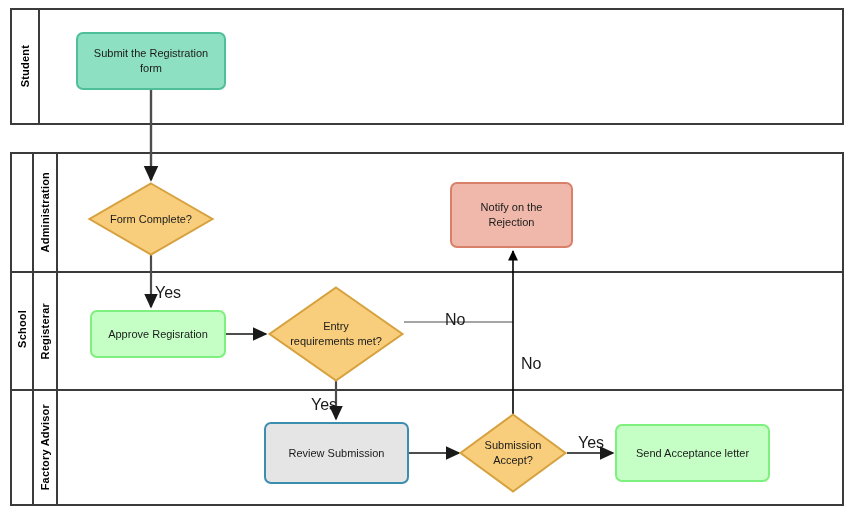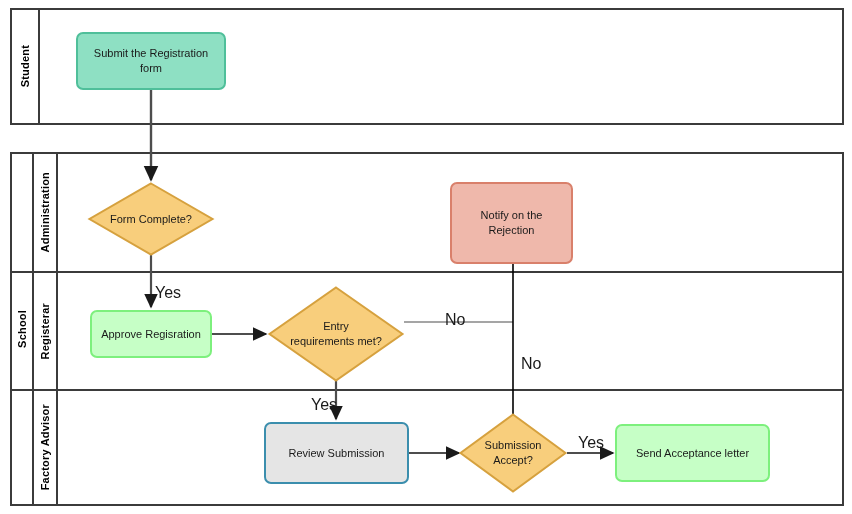--- a/index.html
+++ b/index.html
@@ -206,26 +206,26 @@
     <span>Submit the Registration form</span>
   </div>
 
   <div class="diamond-wrap" style="left:88px; top:182px; width:126px; height:74px;">
     <svg width="126" height="74" viewBox="0 0 126 74" xmlns="http://www.w3.org/2000/svg">
       <polygon points="63,1.5 124.5,37 63,72.5 1.5,37" fill="#F8CE7C" stroke="#D6A13E" stroke-width="2"></polygon>
     </svg>
     <div class="diamond-text">Form Complete?</div>
   </div>
 
-  <div class="node rect" style="left:450px; top:182px; width:123px; height:82px;
+  <div class="node rect" style="left:450px; top:182px; width:123px; height:66px;
               background:#EFB8AB; border-color:#D9806B;">
     <span>Notify on the Rejection</span>
   </div>
 
-  <div class="node rect" style="left:90px; top:310px; width:122px; height:48px;
+  <div class="node rect" style="left:90px; top:310px; width:136px; height:48px;
               background:#C6FFC6; border-color:#7DF07D;">
     <span>Approve Regisration</span>
   </div>
 
   <div class="diamond-wrap" style="left:268px; top:286px; width:136px; height:96px;">
     <svg width="136" height="96" viewBox="0 0 136 96" xmlns="http://www.w3.org/2000/svg">
       <polygon points="68,1.5 134.5,48 68,94.5 1.5,48" fill="#F8CE7C" stroke="#D6A13E" stroke-width="2"></polygon>
     </svg>
     <div class="diamond-text" style="padding:0 22px;">Entry requirements met?</div>
   </div>

